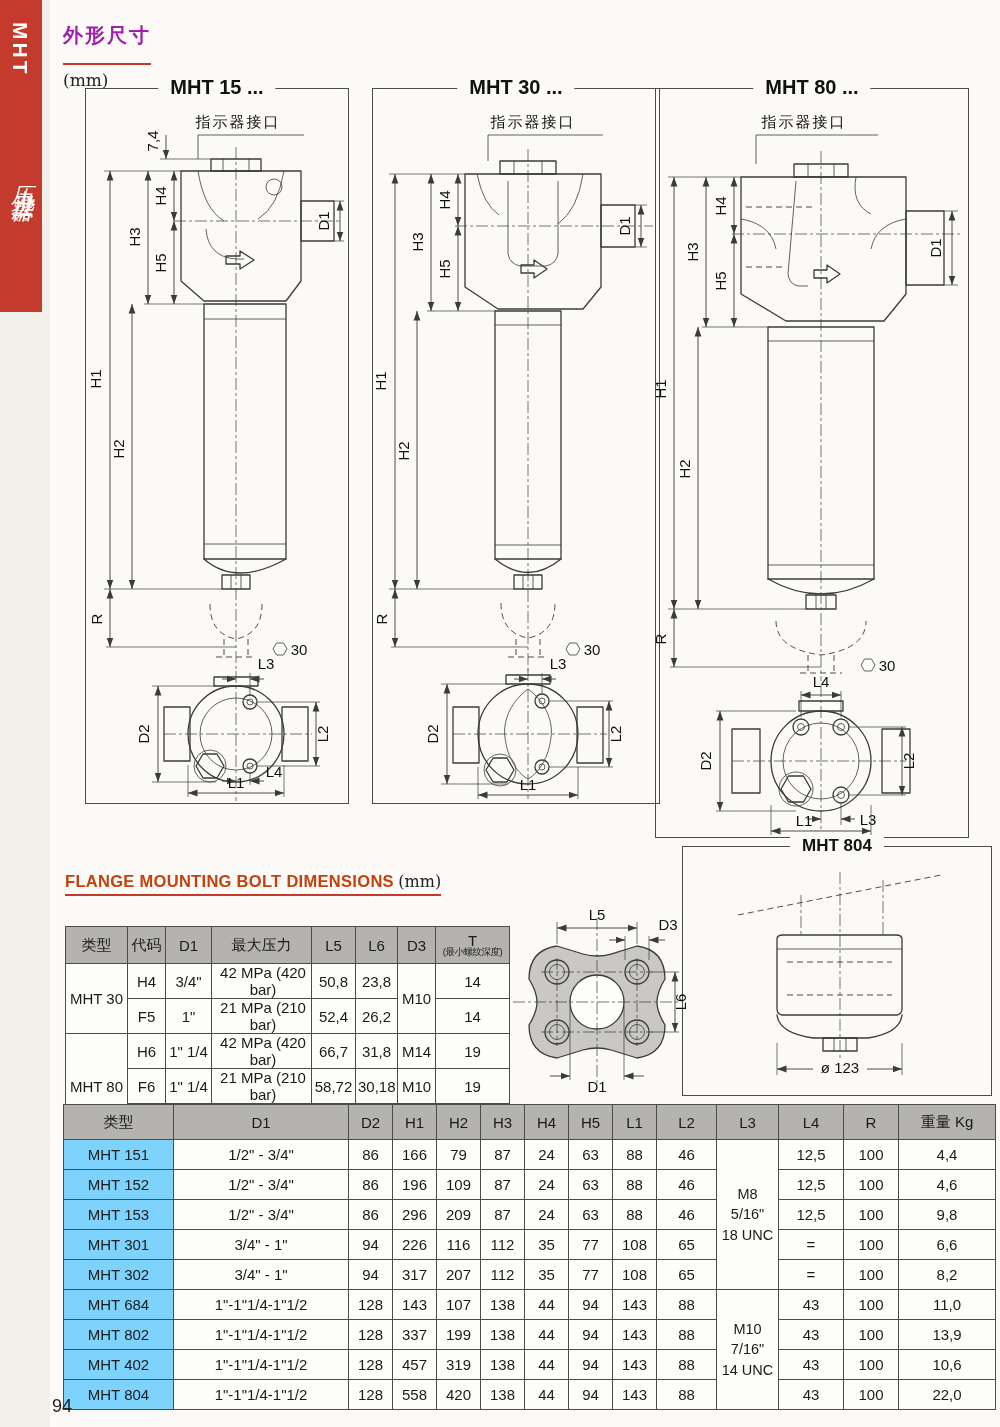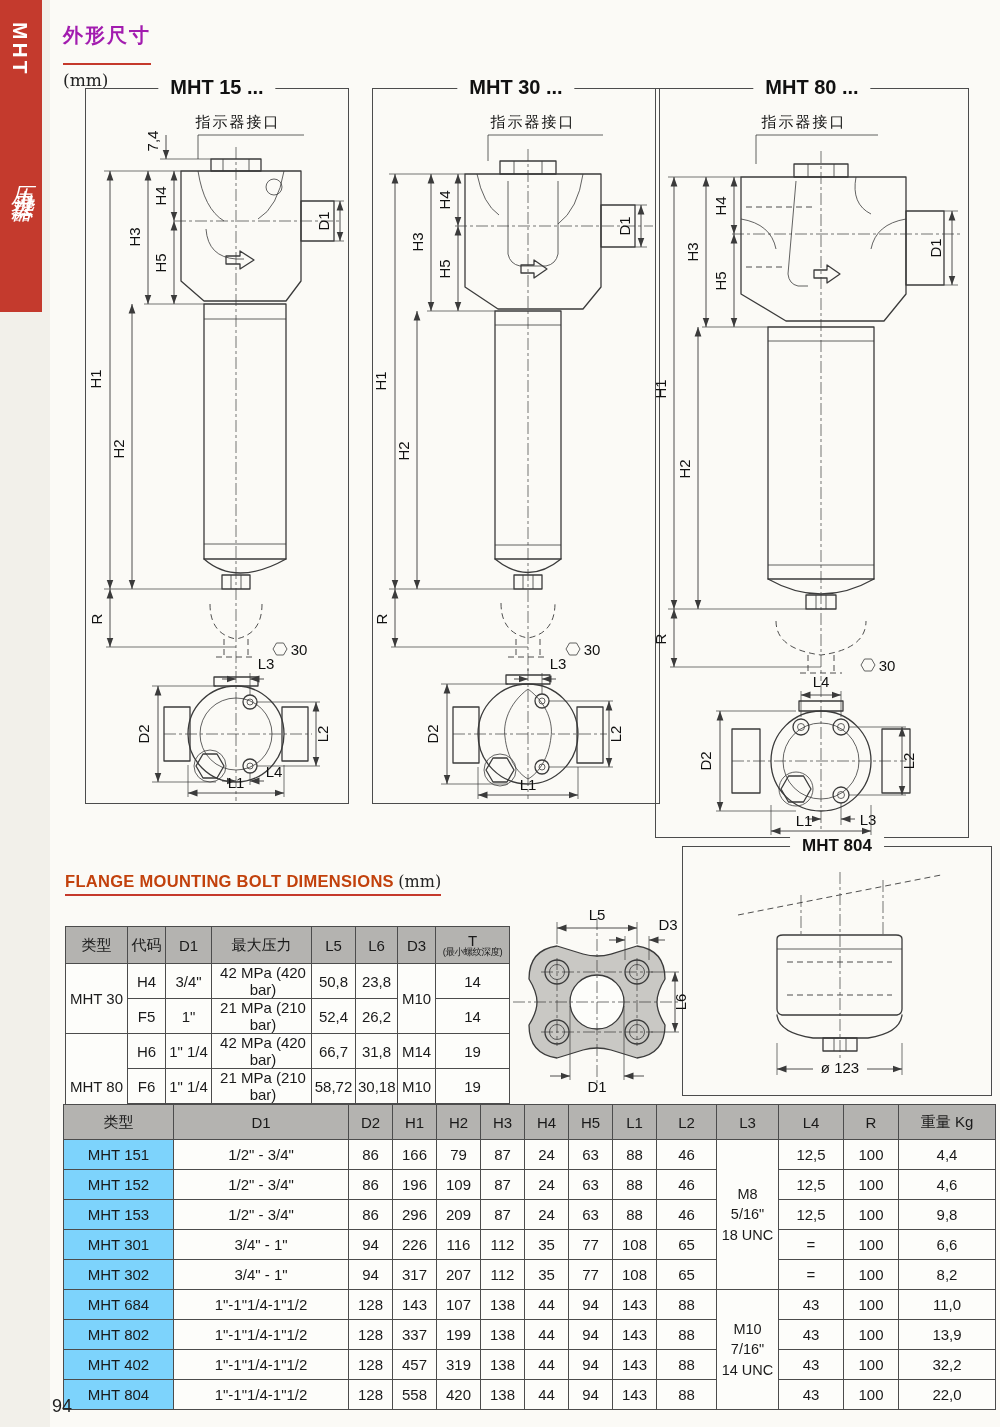--- a/index.html
+++ b/index.html
@@ -632,21 +632,21 @@
     <td>128</td>
     <td>457</td>
     <td>319</td>
     <td>138</td>
     <td>44</td>
     <td>94</td>
     <td>143</td>
     <td>88</td>
     <td>43</td>
     <td>100</td>
-    <td>32,2</td>
+    <td>10,6</td>
   </tr>
   <tr>
     <td class="model">MHT 804</td>
     <td>1"-1"1/4-1"1/2</td>
     <td>128</td>
     <td>558</td>
     <td>420</td>
     <td>138</td>
     <td>44</td>
     <td>94</td>

